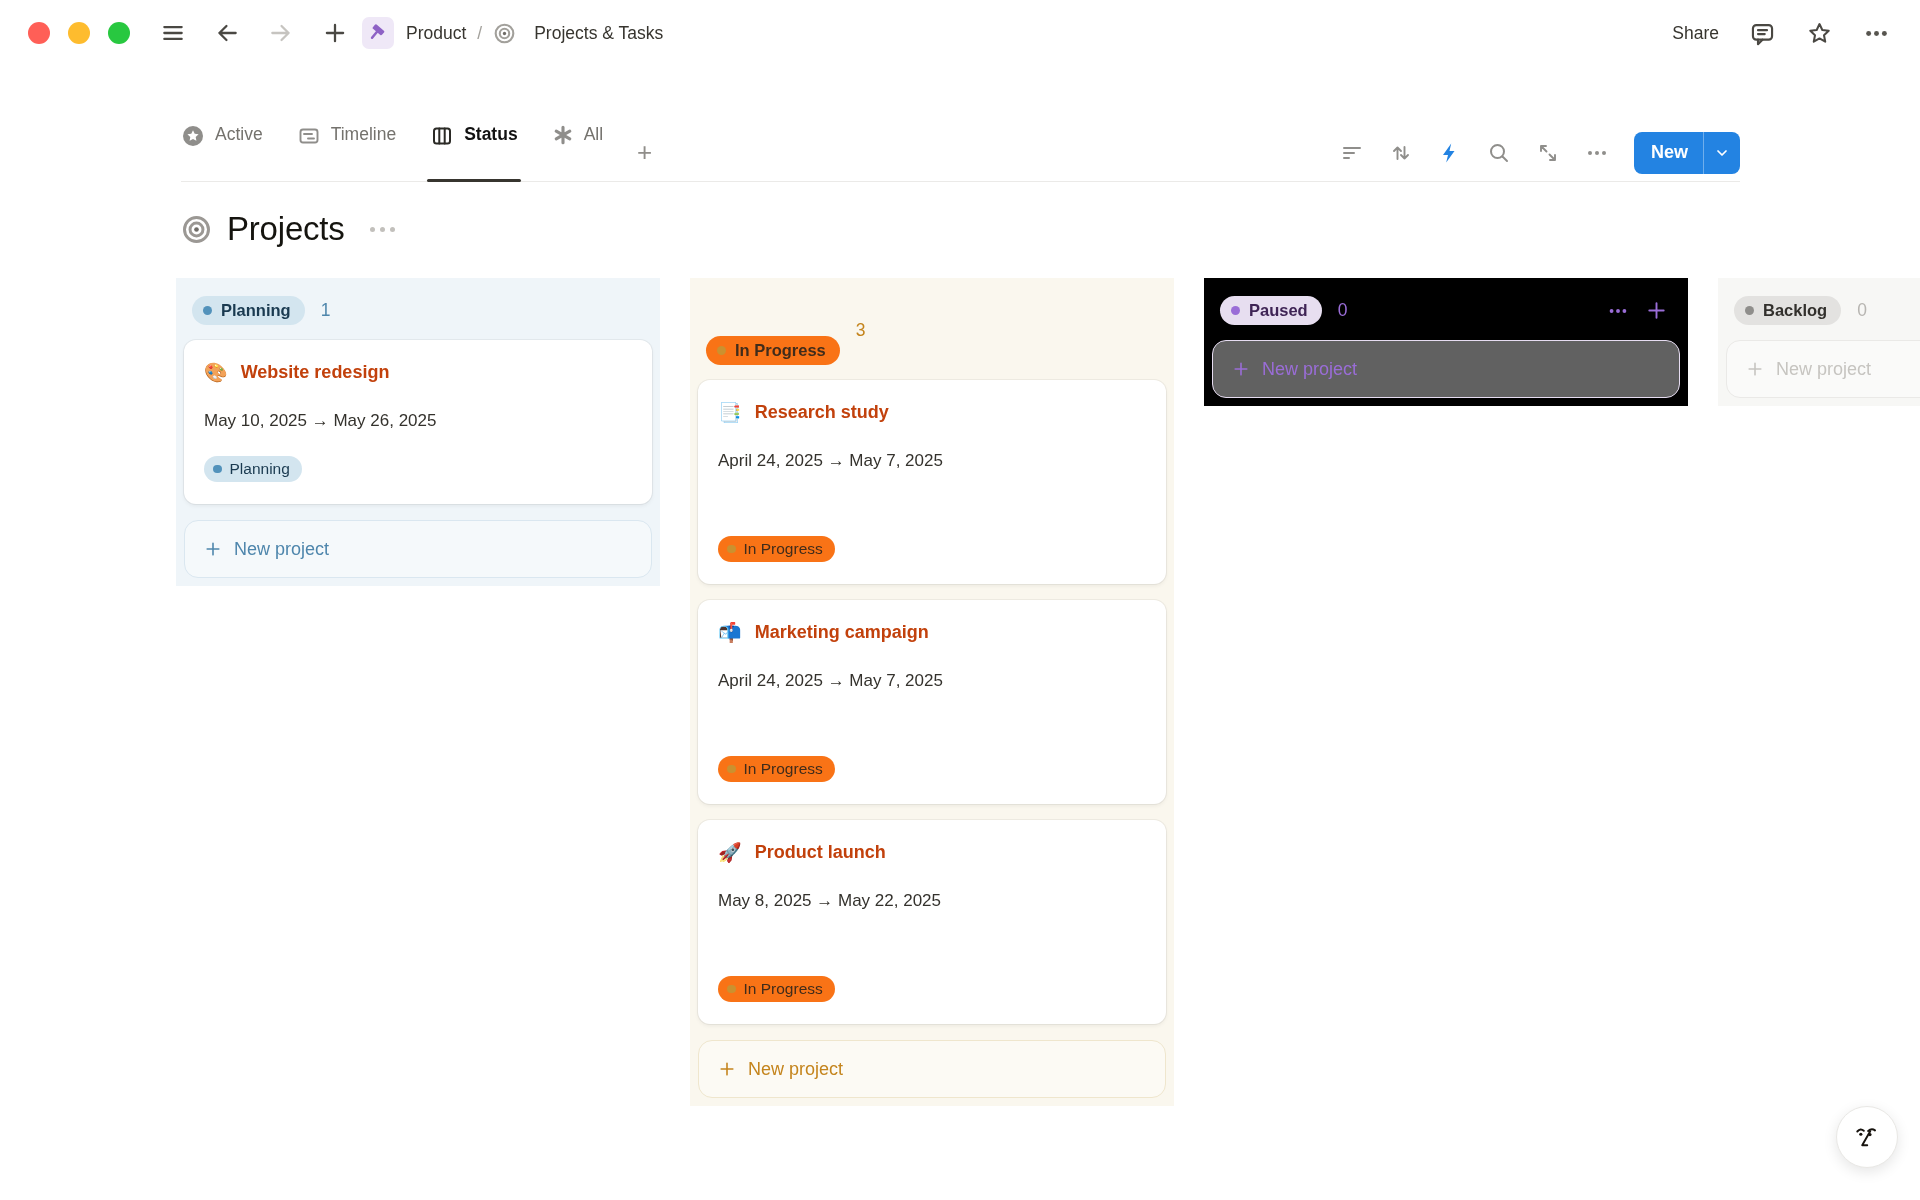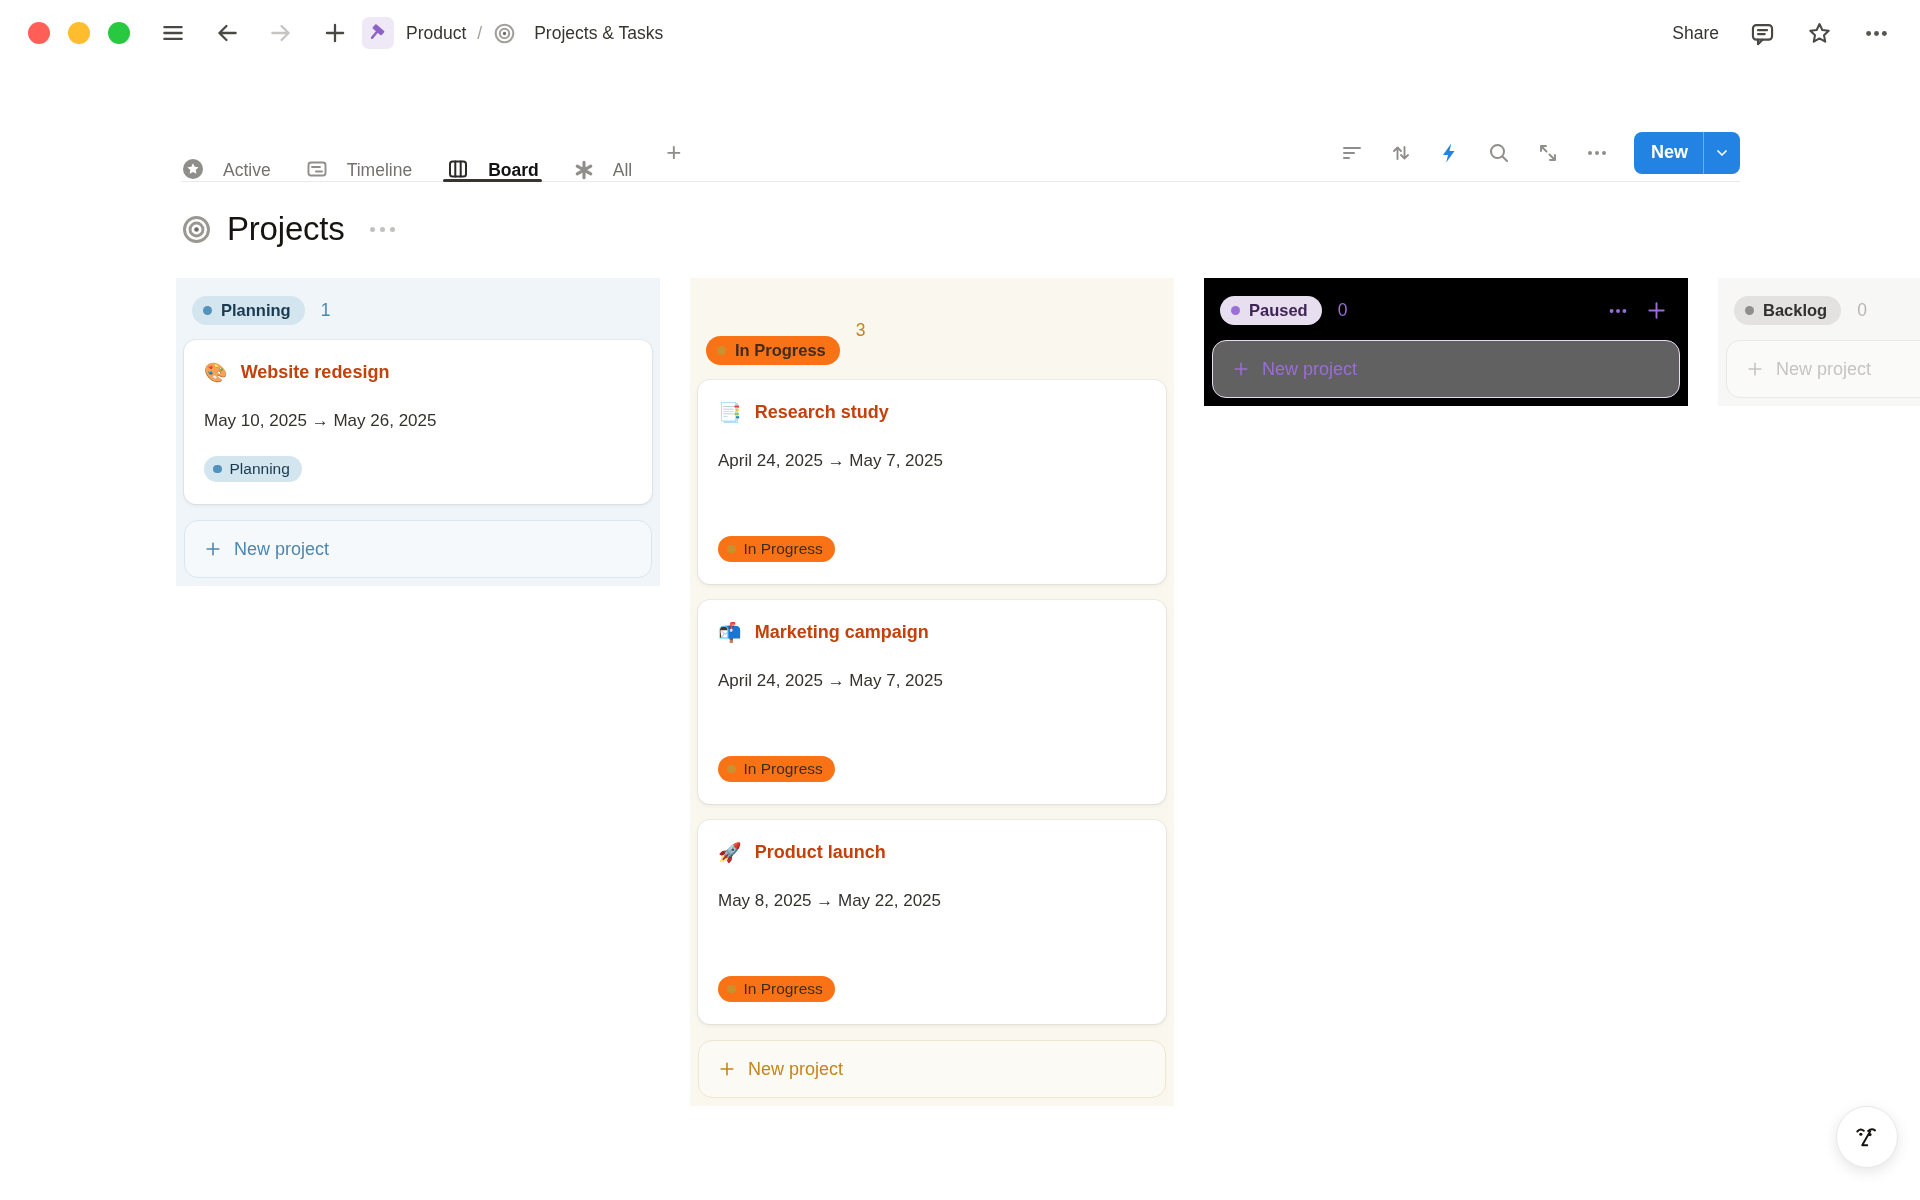--- a/index.html
+++ b/index.html
@@ -20,21 +20,21 @@
   .crumb { display:flex; align-items:center; gap:11px; margin-left:12px; font-size:17.5px; color:#37352F; }
   .crumb .sep { color:#A3A19C; }
   .crumb .page-crumb { display:flex; align-items:center; gap:18px; }
   .tb-right { margin-left:auto; display:flex; align-items:center; gap:30px;text-align:right; }
   .share { font-size:17.5px; color:#37352F; cursor:pointer; }
 
   
   .tabbar { margin:58px 0 0 181px; width:1559px; height:58px; display:flex; align-items:center;
     border-bottom:1px solid #EBEAE8; }
   .tabs { display:flex; align-items:center; gap:34px; height:100%; }
-  .tab { display:flex; align-items:flex-end; gap:18px; font-size:17.5px; color:#74726D;
+  .tab { display:flex; align-items:flex-start; gap:10px; font-size:17.5px; color:#74726D;
     height:100%; position:relative; cursor:pointer; white-space:nowrap; }
   .tab.active { color:#121212; font-weight:700; }
   .tab.active::after { content:""; position:absolute; left:-3px; right:-3px; bottom:-1px;
     height:3px; background:#37352F; border-radius:2px; }
   .tab-add { font-size:26px; color:#908E8A; font-weight:300; cursor:pointer; }
   .view-toolbar { margin-left:auto; display:flex; align-items:center; gap:25px; }
   .new-btn { display:flex; align-items:stretch; background:#2383E2; border-radius:8px; height:42px;
     color:#fff; overflow:hidden; cursor:pointer; border:none; }
   .new-btn .lbl { display:flex; align-items:center; padding:0 15px 0 17px; font-size:18px; font-weight:700; }
   .new-btn .div { width:1px; background:rgba(255,255,255,0.35); }
@@ -188,21 +188,21 @@
         <rect x="3.5" y="5.5" width="17" height="13" rx="2.5"></rect>
           <path d="M7 10h8M11 14.5h6"></path>
       </svg>
       <span>Timeline</span>
     </span>
     <span class="tab active">
       <svg width="24" height="24" viewBox="0 0 24 24" fill="none" stroke="#2B2A26" stroke-width="2" stroke-linecap="round">
         <rect x="4" y="4.5" width="16" height="15" rx="2.5"></rect>
           <path d="M9.3 4.5v15M14.7 4.5v15"></path>
       </svg>
-      <span>Board</span>
+      <span>Status</span>
     </span>
     <span class="tab">
       <svg width="22" height="22" viewBox="0 0 24 24" stroke="#8F8E8B" stroke-width="3.4" stroke-linecap="round">
         <path d="M12 3.5v17M4.6 7.8l14.8 8.4M19.4 7.8 4.6 16.2"></path>
       </svg>
       <span>All</span>
     </span>
     <span class="tab-add">+</span>
   </div>
   <div class="view-toolbar">

